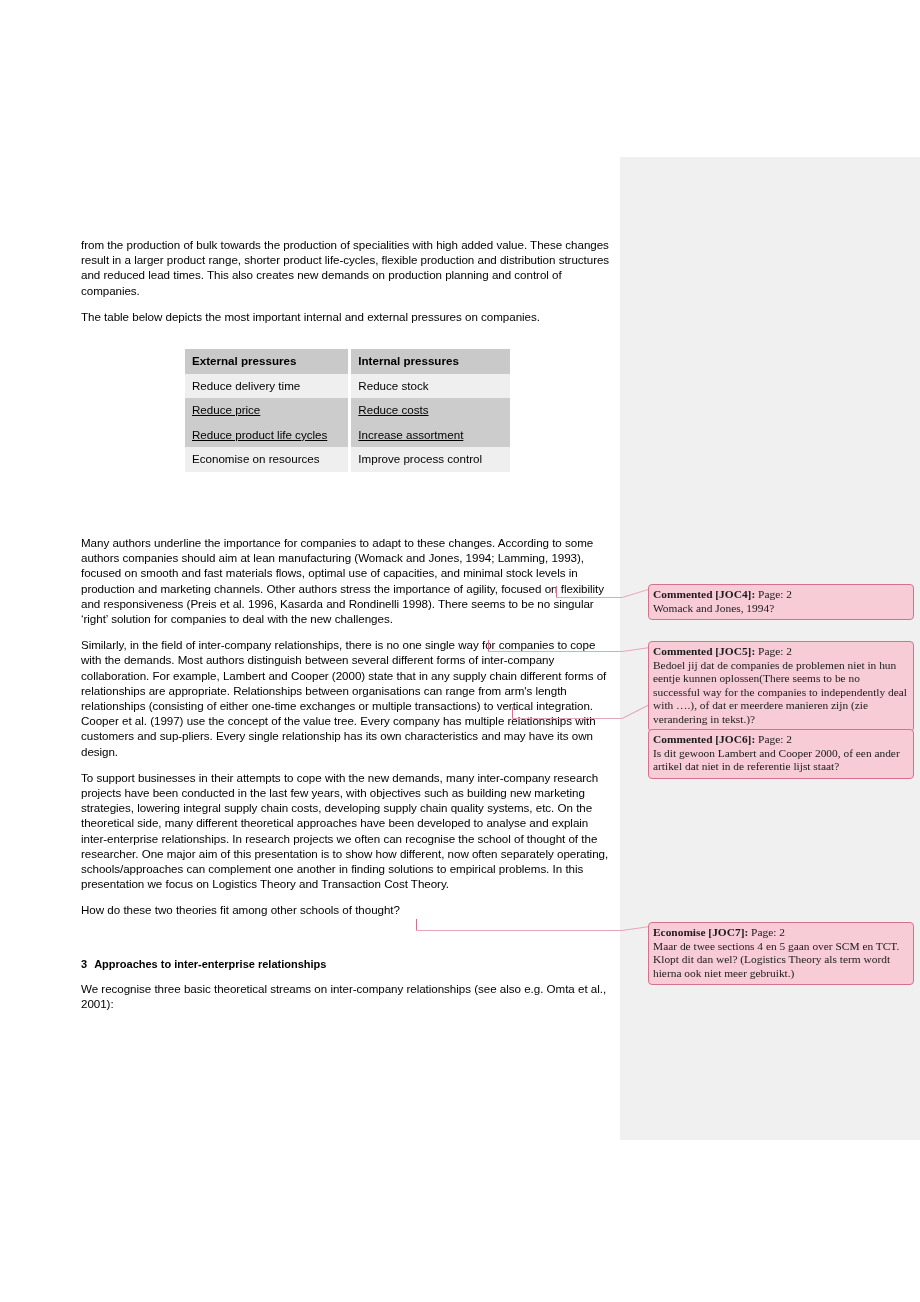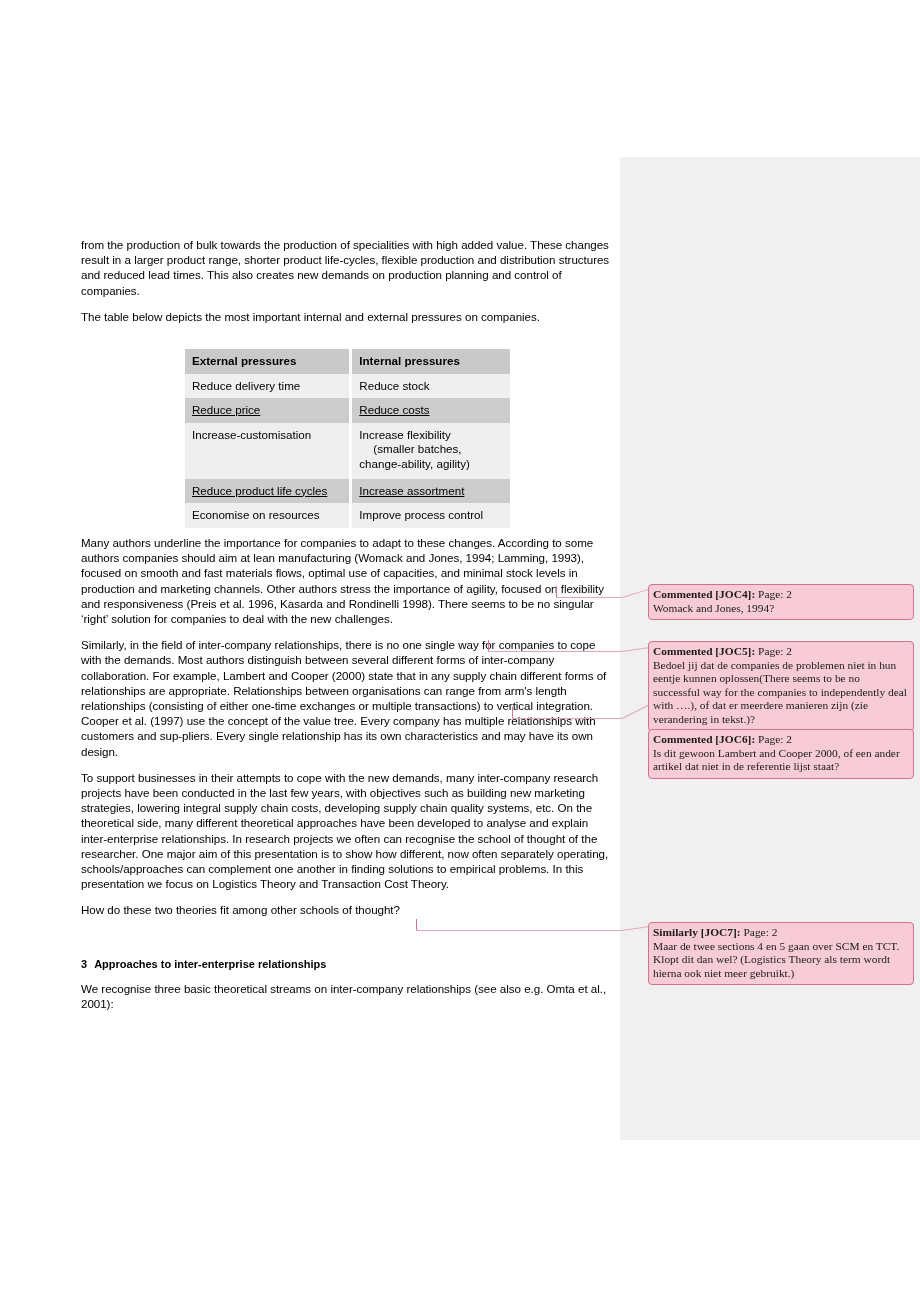--- a/index.html
+++ b/index.html
@@ -163,25 +163,20 @@
     <tr class="row-light">
       <td class="col-a">Reduce delivery time</td>
       <td class="gap"></td>
       <td class="col-b">Reduce stock</td>
     </tr>
     <tr class="row-dark">
       <td class="col-a">Reduce price</td>
       <td class="gap"></td>
       <td class="col-b">Reduce costs</td>
     </tr>
-    <tr class="row-light row-tall">
-      <td class="col-a">Increase-customisation</td>
-      <td class="gap"></td>
-      <td class="col-b"><span>Increase flexibility</span><span class="indent-1">(smaller batches,</span><span>change-ability, agility)</span></td>
-    </tr>
     <tr class="row-dark">
       <td class="col-a">Reduce product life cycles</td>
       <td class="gap"></td>
       <td class="col-b">Increase assortment</td>
     </tr>
     <tr class="row-light">
       <td class="col-a">Economise on resources</td>
       <td class="gap"></td>
       <td class="col-b">Improve process control</td>
     </tr>
@@ -216,16 +211,16 @@
   <span class="cbody">Bedoel jij dat de companies de problemen niet in hun eentje kunnen oplossen(There seems to be no successful way for the companies to independently deal with ….), of dat er meerdere manieren zijn (zie verandering in tekst.)?</span>
 </div>
 
 <div class="comment-box" id="comment-joc6">
   <span class="chead">Commented [JOC6]:</span>
   <span class="cpage">Page: 2</span>
   <span class="cbody">Is dit gewoon Lambert and Cooper 2000, of een ander artikel dat niet in de referentie lijst staat?</span>
 </div>
 
 <div class="comment-box" id="comment-joc7">
-  <span class="chead">Similarly [JOC7]:</span>
+  <span class="chead">Economise [JOC7]:</span>
   <span class="cpage">Page: 2</span>
   <span class="cbody">Maar de twee sections 4 en 5 gaan over SCM en TCT. Klopt dit dan wel? (Logistics Theory als term wordt hierna ook niet meer gebruikt.)</span>
 </div>
 
 </body></html>

